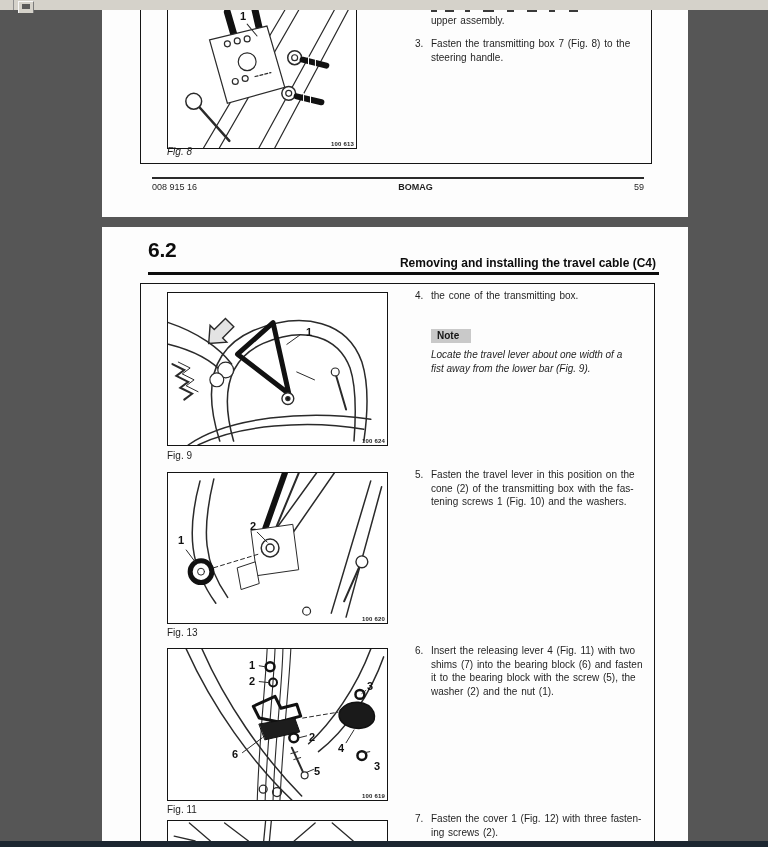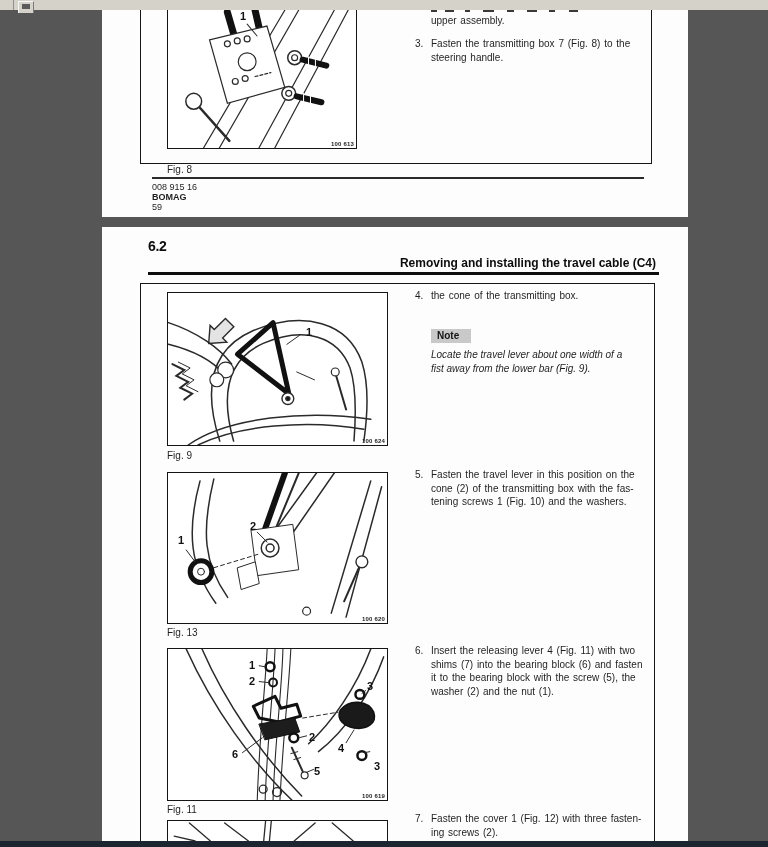--- a/index.html
+++ b/index.html
@@ -39,28 +39,28 @@
   .frags{position:absolute;height:2px;}
   .frags i{position:absolute;top:0;height:2px;background:#3a3a3a;}
 
   #note-badge{position:absolute;left:329px;top:102px;background:#c9c9c9;color:#141414;
               font-size:10px;font-weight:bold;padding:1px 12px 2px 6px;}
   #note-text{position:absolute;left:329px;top:121px;width:232px;font-style:italic;
              font-size:10px;line-height:13.5px;color:#1f1f1f;}
   #note-text span{display:block;}
 
   
-  #sec-num{position:absolute;left:46px;top:11px;font-size:14px;font-weight:bold;letter-spacing:-.3px;color:#0d0d0d;}
+  #sec-num{position:absolute;left:46px;top:11px;font-size:21px;font-weight:bold;letter-spacing:-.3px;color:#0d0d0d;}
   #sec-title{position:absolute;right:32px;top:29px;font-size:12px;font-weight:bold;color:#0d0d0d;}
   #sec-rule{position:absolute;left:46px;top:45px;width:511px;height:3px;background:#0d0d0d;}
 
   
   #p1-footer-line{position:absolute;left:50px;top:167px;width:492px;height:2px;background:#2a2a2a;}
   #p1-footer{position:absolute;left:50px;top:172px;width:492px;display:flex;justify-content:space-between;
-             font-size:9px;color:#1f1f1f;flex-direction:column;}
+             font-size:9px;color:#1f1f1f;}
   #p1-footer .brand{font-weight:bold;}
 
   svg line,svg path,svg polyline,svg polygon,svg circle{vector-effect:non-scaling-stroke;}
 </style>
 </head>
 <body>
 
 <div id="screen">
 
   <div id="toolbar">
@@ -99,21 +99,21 @@
         <line x1="130" y1="87" x2="155" y2="93" stroke="#111" stroke-width="6"></line>
         <line x1="137" y1="84" x2="137" y2="94" stroke="#fff" stroke-width="1"></line>
         <line x1="144" y1="86" x2="144" y2="96" stroke="#fff" stroke-width="1"></line>
         <line x1="30" y1="96" x2="62" y2="132" stroke-width="2.5"></line>
         <circle cx="26" cy="92" r="8" fill="#fff" stroke-width="1.5"></circle>
         <line x1="80" y1="14" x2="90" y2="26" stroke-width="1"></line>
       </svg>
       <span class="co" style="left:72px;top:1px;">1</span>
       <span class="photo-ref">100 613</span>
     </div>
-    <span class="fig-caption" style="left:65px;top:154px;">Fig. 8</span>
+    <span class="fig-caption" style="left:65px;top:136px;font-style:italic;">Fig. 8</span>
 
     <div class="frags" style="left:329px;top:0;width:200px;">
       <i style="left:0;width:6px;"></i>
         <i style="left:14px;width:9px;"></i>
         <i style="left:34px;width:5px;"></i>
       <i style="left:52px;width:11px;"></i>
         <i style="left:76px;width:7px;"></i>
         <i style="left:96px;width:10px;"></i>
       <i style="left:118px;width:6px;"></i>
         <i style="left:138px;width:9px;"></i>

